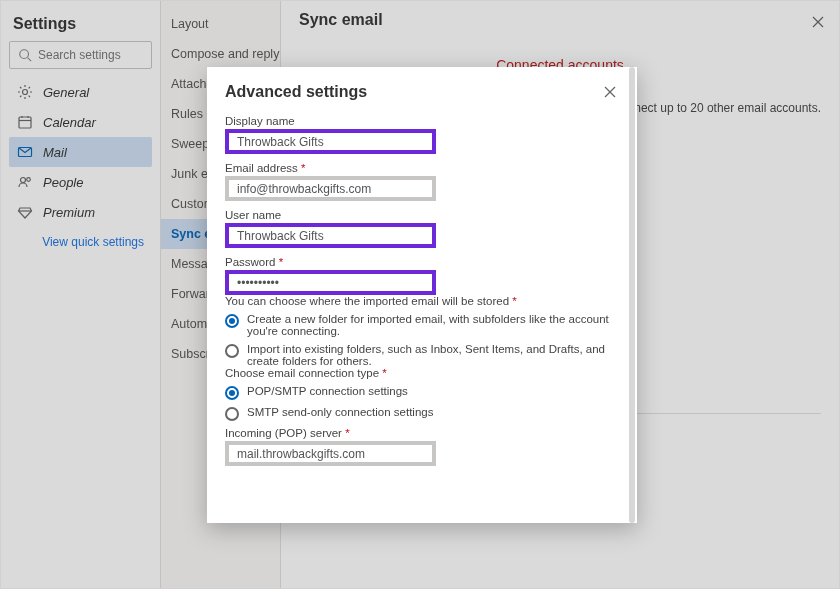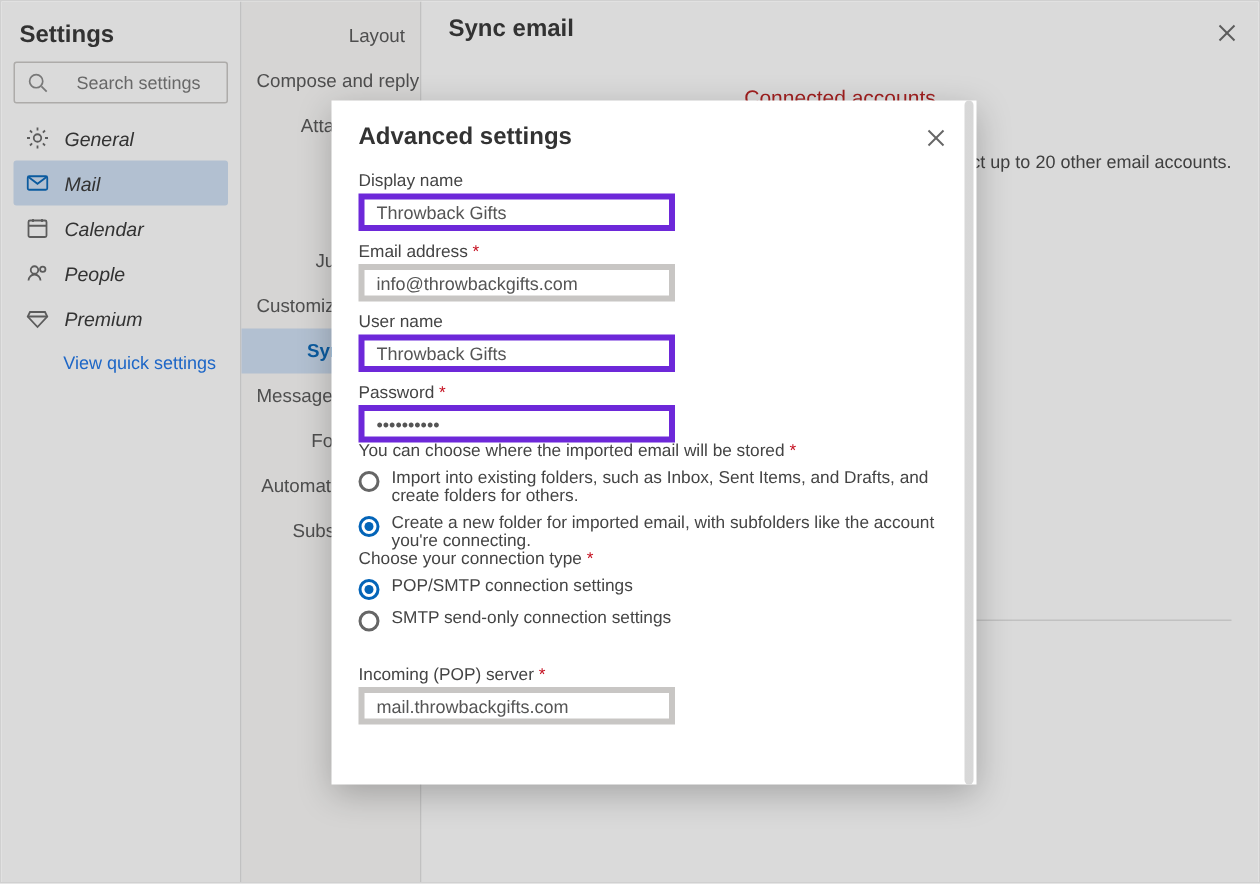--- a/index.html
+++ b/index.html
@@ -36,21 +36,20 @@
   }
   .search-box {
     display: flex;
     align-items: center;
     border: 1px solid #c8c6c4;
     border-radius: 2px;
     height: 28px;
     padding: 0 8px;
     margin-bottom: 8px;
     color: #666;
-    gap: 13px;
   }
   .search-box svg { width: 14px; height: 14px; margin-right: 6px; flex:none;}
   .search-box input {
     border: none;
     outline: none;
     font-size: 12px;
     width: 100%;
     color: #666;
     background: transparent;
   }
@@ -84,21 +83,20 @@
     border-right: 1px solid #e1e1e1;
     padding-top: 8px;
     font-size: 12.5px;
   }
   .sub-item {
     padding: 8px 10px;
     color: #555;
     cursor: pointer;
     white-space: nowrap;
     overflow: hidden;
-    text-align: right;
   }
   .sub-item.active {
     background: #cfe0f4;
     font-weight: 600;
     color: #0364b8;
   }
   
   .main {
     flex: 1;
     background: #fff;
@@ -133,21 +131,21 @@
   .dim {
     position: absolute;
     inset: 0;
     background: rgba(50,50,50,0.18);
     pointer-events: none;
   }
 
   
   .dialog {
     position: absolute;
-    left: 220px;
+    left: 206px;
     top: 66px;
     width: 430px;
     height: 456px;
     background: #fff;
     box-shadow: 0 6px 22px rgba(0,0,0,0.25);
     z-index: 10;
     padding: 16px 18px 0 18px;
     overflow: hidden;
   }
   .dialog::after{
@@ -228,35 +226,35 @@
         </svg>
       <input type="text" placeholder="Search settings" style="">
     </div>
     <div class="nav-item">
       <svg viewBox="0 0 16 16">
           <circle cx="8" cy="8" r="2.5"></circle>
           <path d="M8 1v2M8 13v2M1 8h2M13 8h2M3 3l1.4 1.4M11.6 11.6L13 13M3 13l1.4-1.4M11.6 4.4L13 3"></path>
         </svg>
       <span>General</span>
     </div>
-    <div class="nav-item active">
-      <svg viewBox="0 0 16 16">
-          <rect x="1.5" y="3.5" width="13" height="9" rx="1"></rect>
-          <path d="M2 4l6 4.5L14 4"></path>
-        </svg>
-      <span>Mail</span>
-    </div>
     <div class="nav-item">
       <svg viewBox="0 0 16 16">
           <rect x="2" y="3" width="12" height="11" rx="1"></rect>
           <line x1="2" y1="6.5" x2="14" y2="6.5"></line>
           <line x1="5" y1="2" x2="5" y2="4"></line>
           <line x1="11" y1="2" x2="11" y2="4"></line>
         </svg>
       <span>Calendar</span>
+    </div>
+    <div class="nav-item active">
+      <svg viewBox="0 0 16 16">
+          <rect x="1.5" y="3.5" width="13" height="9" rx="1"></rect>
+          <path d="M2 4l6 4.5L14 4"></path>
+        </svg>
+      <span>Mail</span>
     </div>
     <div class="nav-item">
       <svg viewBox="0 0 16 16">
           <circle cx="6" cy="6" r="2.5"></circle>
           <path d="M2 13c0-2.2 1.8-4 4-4s4 1.8 4 4"></path>
           <circle cx="11.5" cy="5.5" r="1.8"></circle>
         </svg>
       <span>People</span>
     </div>
     <div class="nav-item">
@@ -322,38 +320,38 @@
     <input class="text-input light-border" value="info@throwbackgifts.com" style="">
 
     <div class="field-label">User name</div>
     <input class="text-input" value="Throwback Gifts" style="">
 
     <div class="field-label"><span>Password</span> <span class="req">*</span></div>
     <input class="text-input" type="password" value="••••••••••" style="">
 
     <div class="section-note"><span>You can choose where the imported email will be stored</span> <span class="req">*</span></div>
     <div class="radio-row">
+      <div class="radio checked"></div>
+      <span>Create a new folder for imported email, with subfolders like the account you're connecting.</span>
+    </div>
+    <div class="radio-row">
       <div class="radio"></div>
       <span>Import into existing folders, such as Inbox, Sent Items, and Drafts, and create folders for others.</span>
     </div>
-    <div class="radio-row">
-      <div class="radio checked"></div>
-      <span>Create a new folder for imported email, with subfolders like the account you're connecting.</span>
-    </div>
-
-    <div class="section-note"><span>Choose your connection type</span> <span class="req">*</span></div>
+
+    <div class="section-note"><span>Choose email connection type</span> <span class="req">*</span></div>
     <div class="radio-row">
       <div class="radio checked"></div>
       <span>POP/SMTP connection settings</span>
     </div>
     <div class="radio-row">
       <div class="radio"></div>
       <span>SMTP send-only connection settings</span>
     </div>
 
-    <div class="field-label" style="margin-top:23px"><span>Incoming (POP) server</span> <span class="req">*</span></div>
+    <div class="field-label" style="margin-top:6px"><span>Incoming (POP) server</span> <span class="req">*</span></div>
     <input class="text-input light-border" value="mail.throwbackgifts.com" style="">
 
     
 
     
   </div>
 </div>
 
 </body></html>

